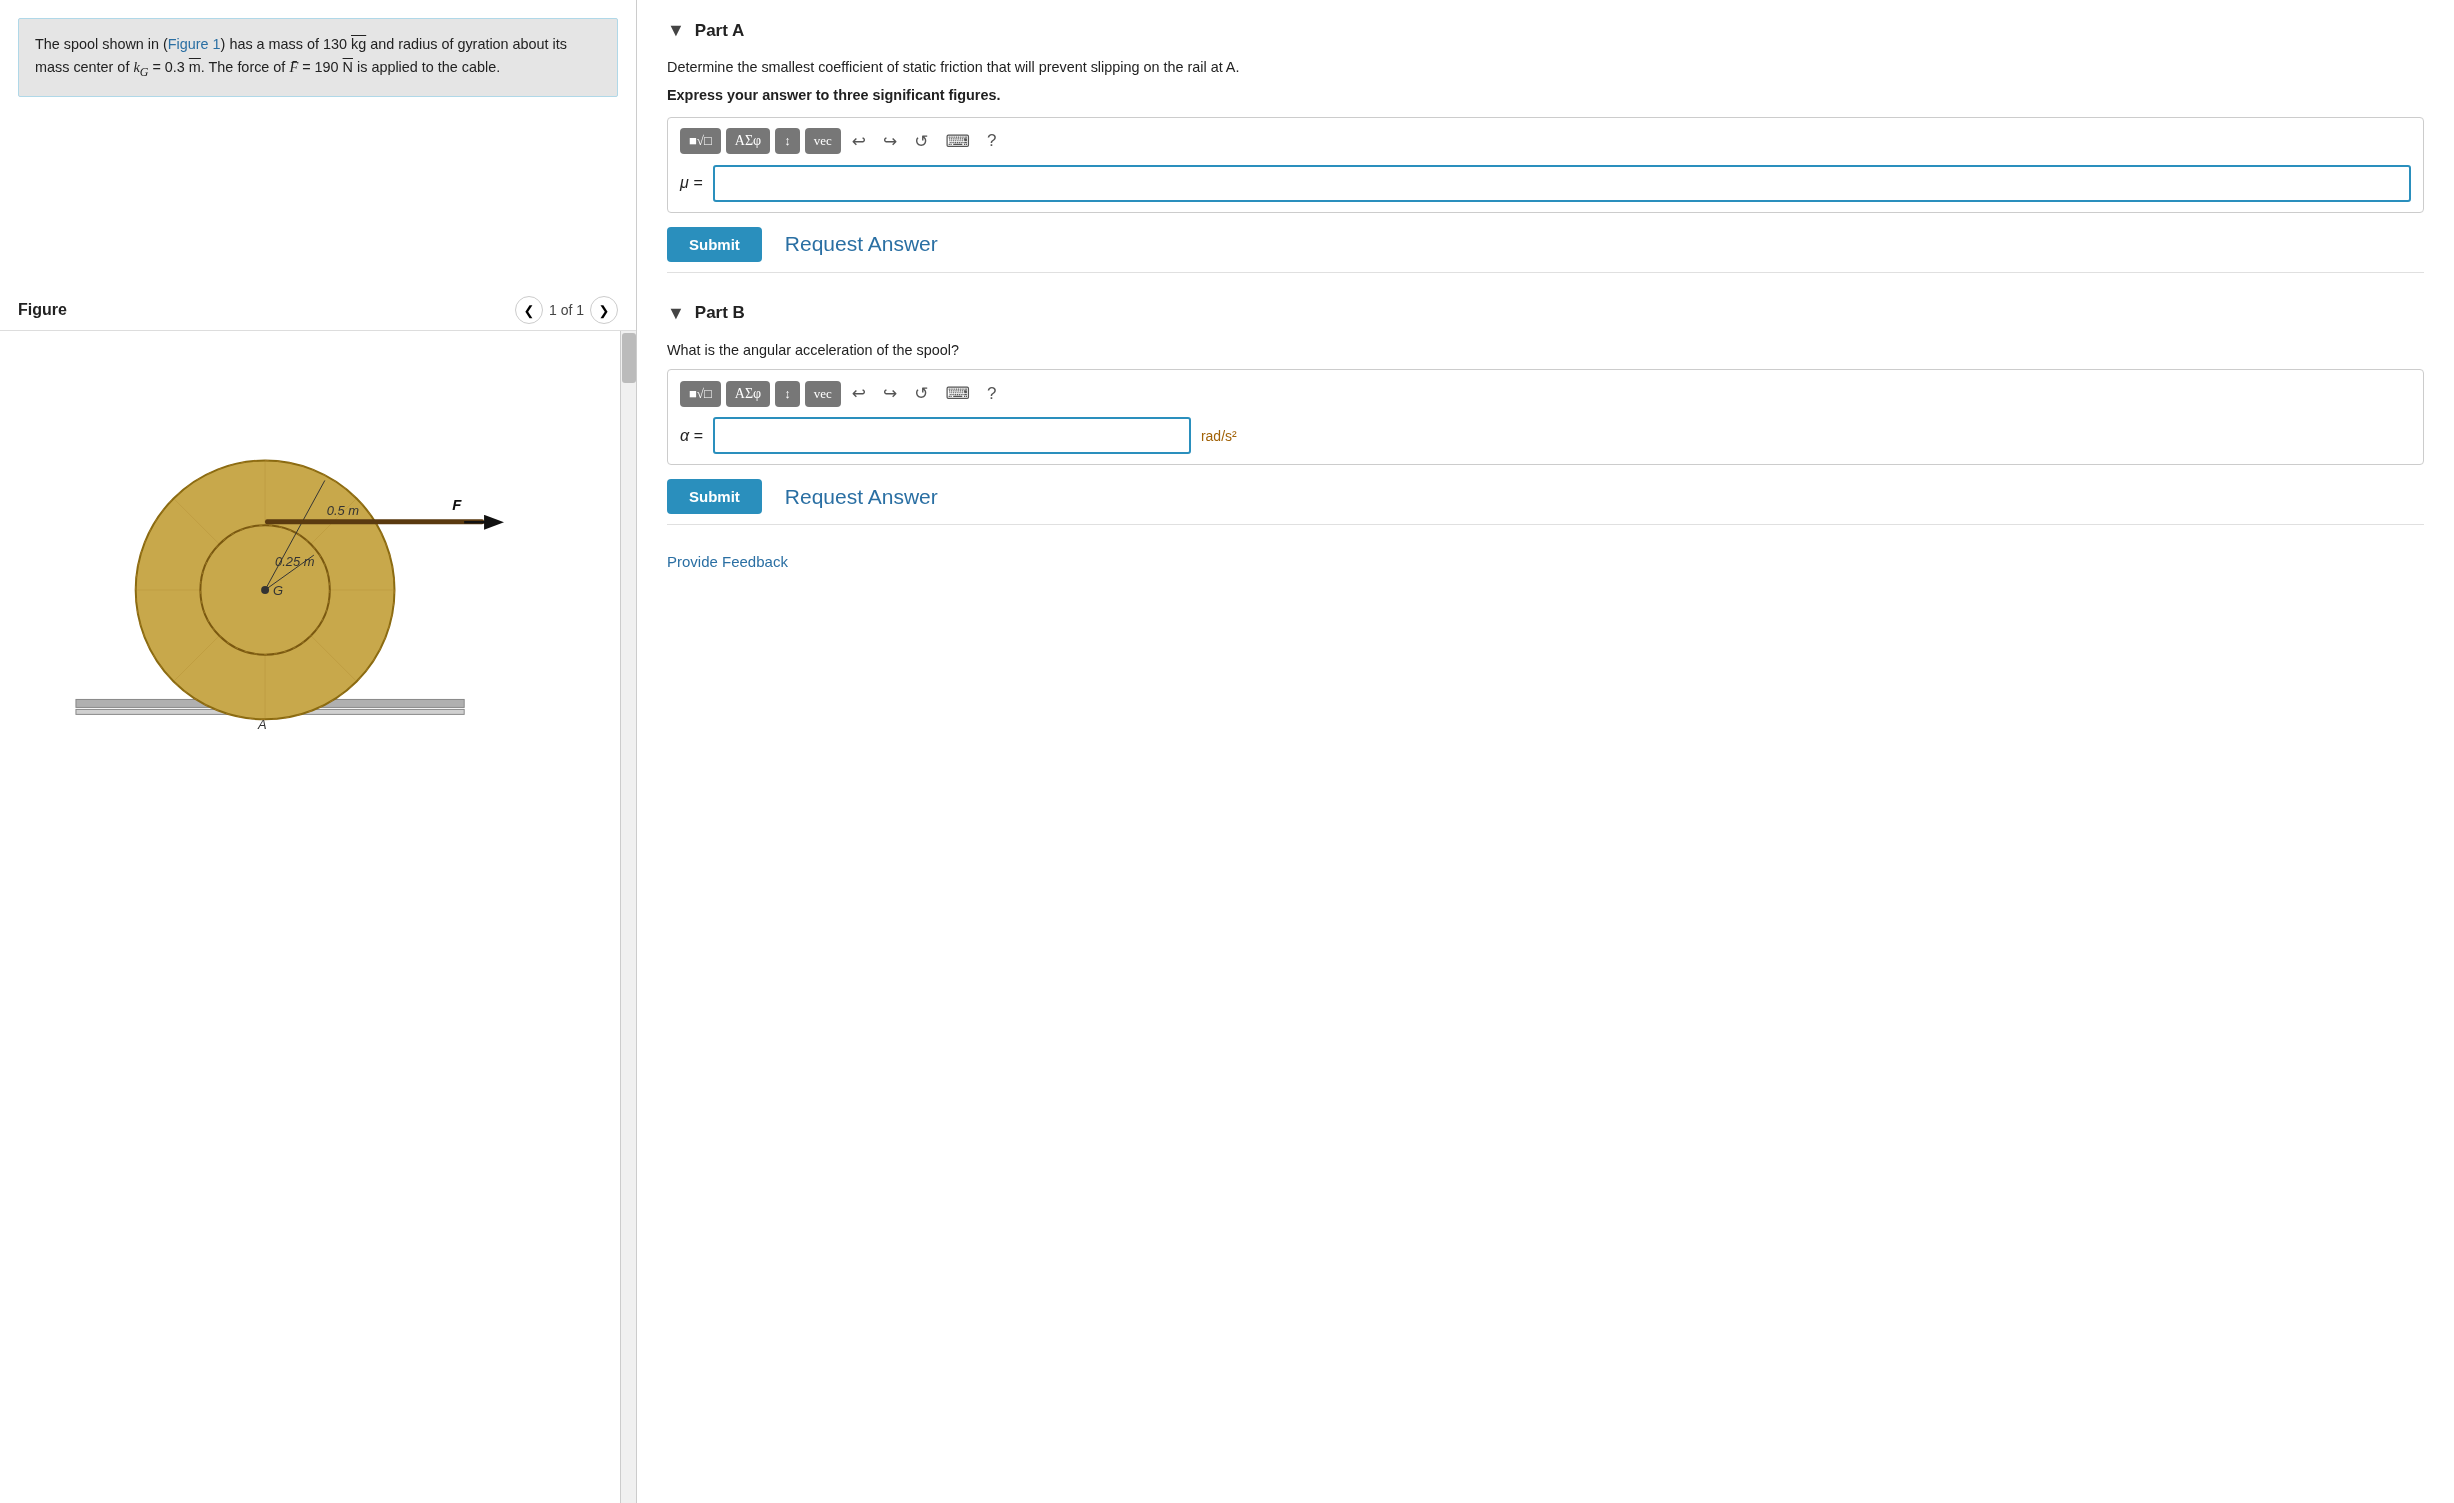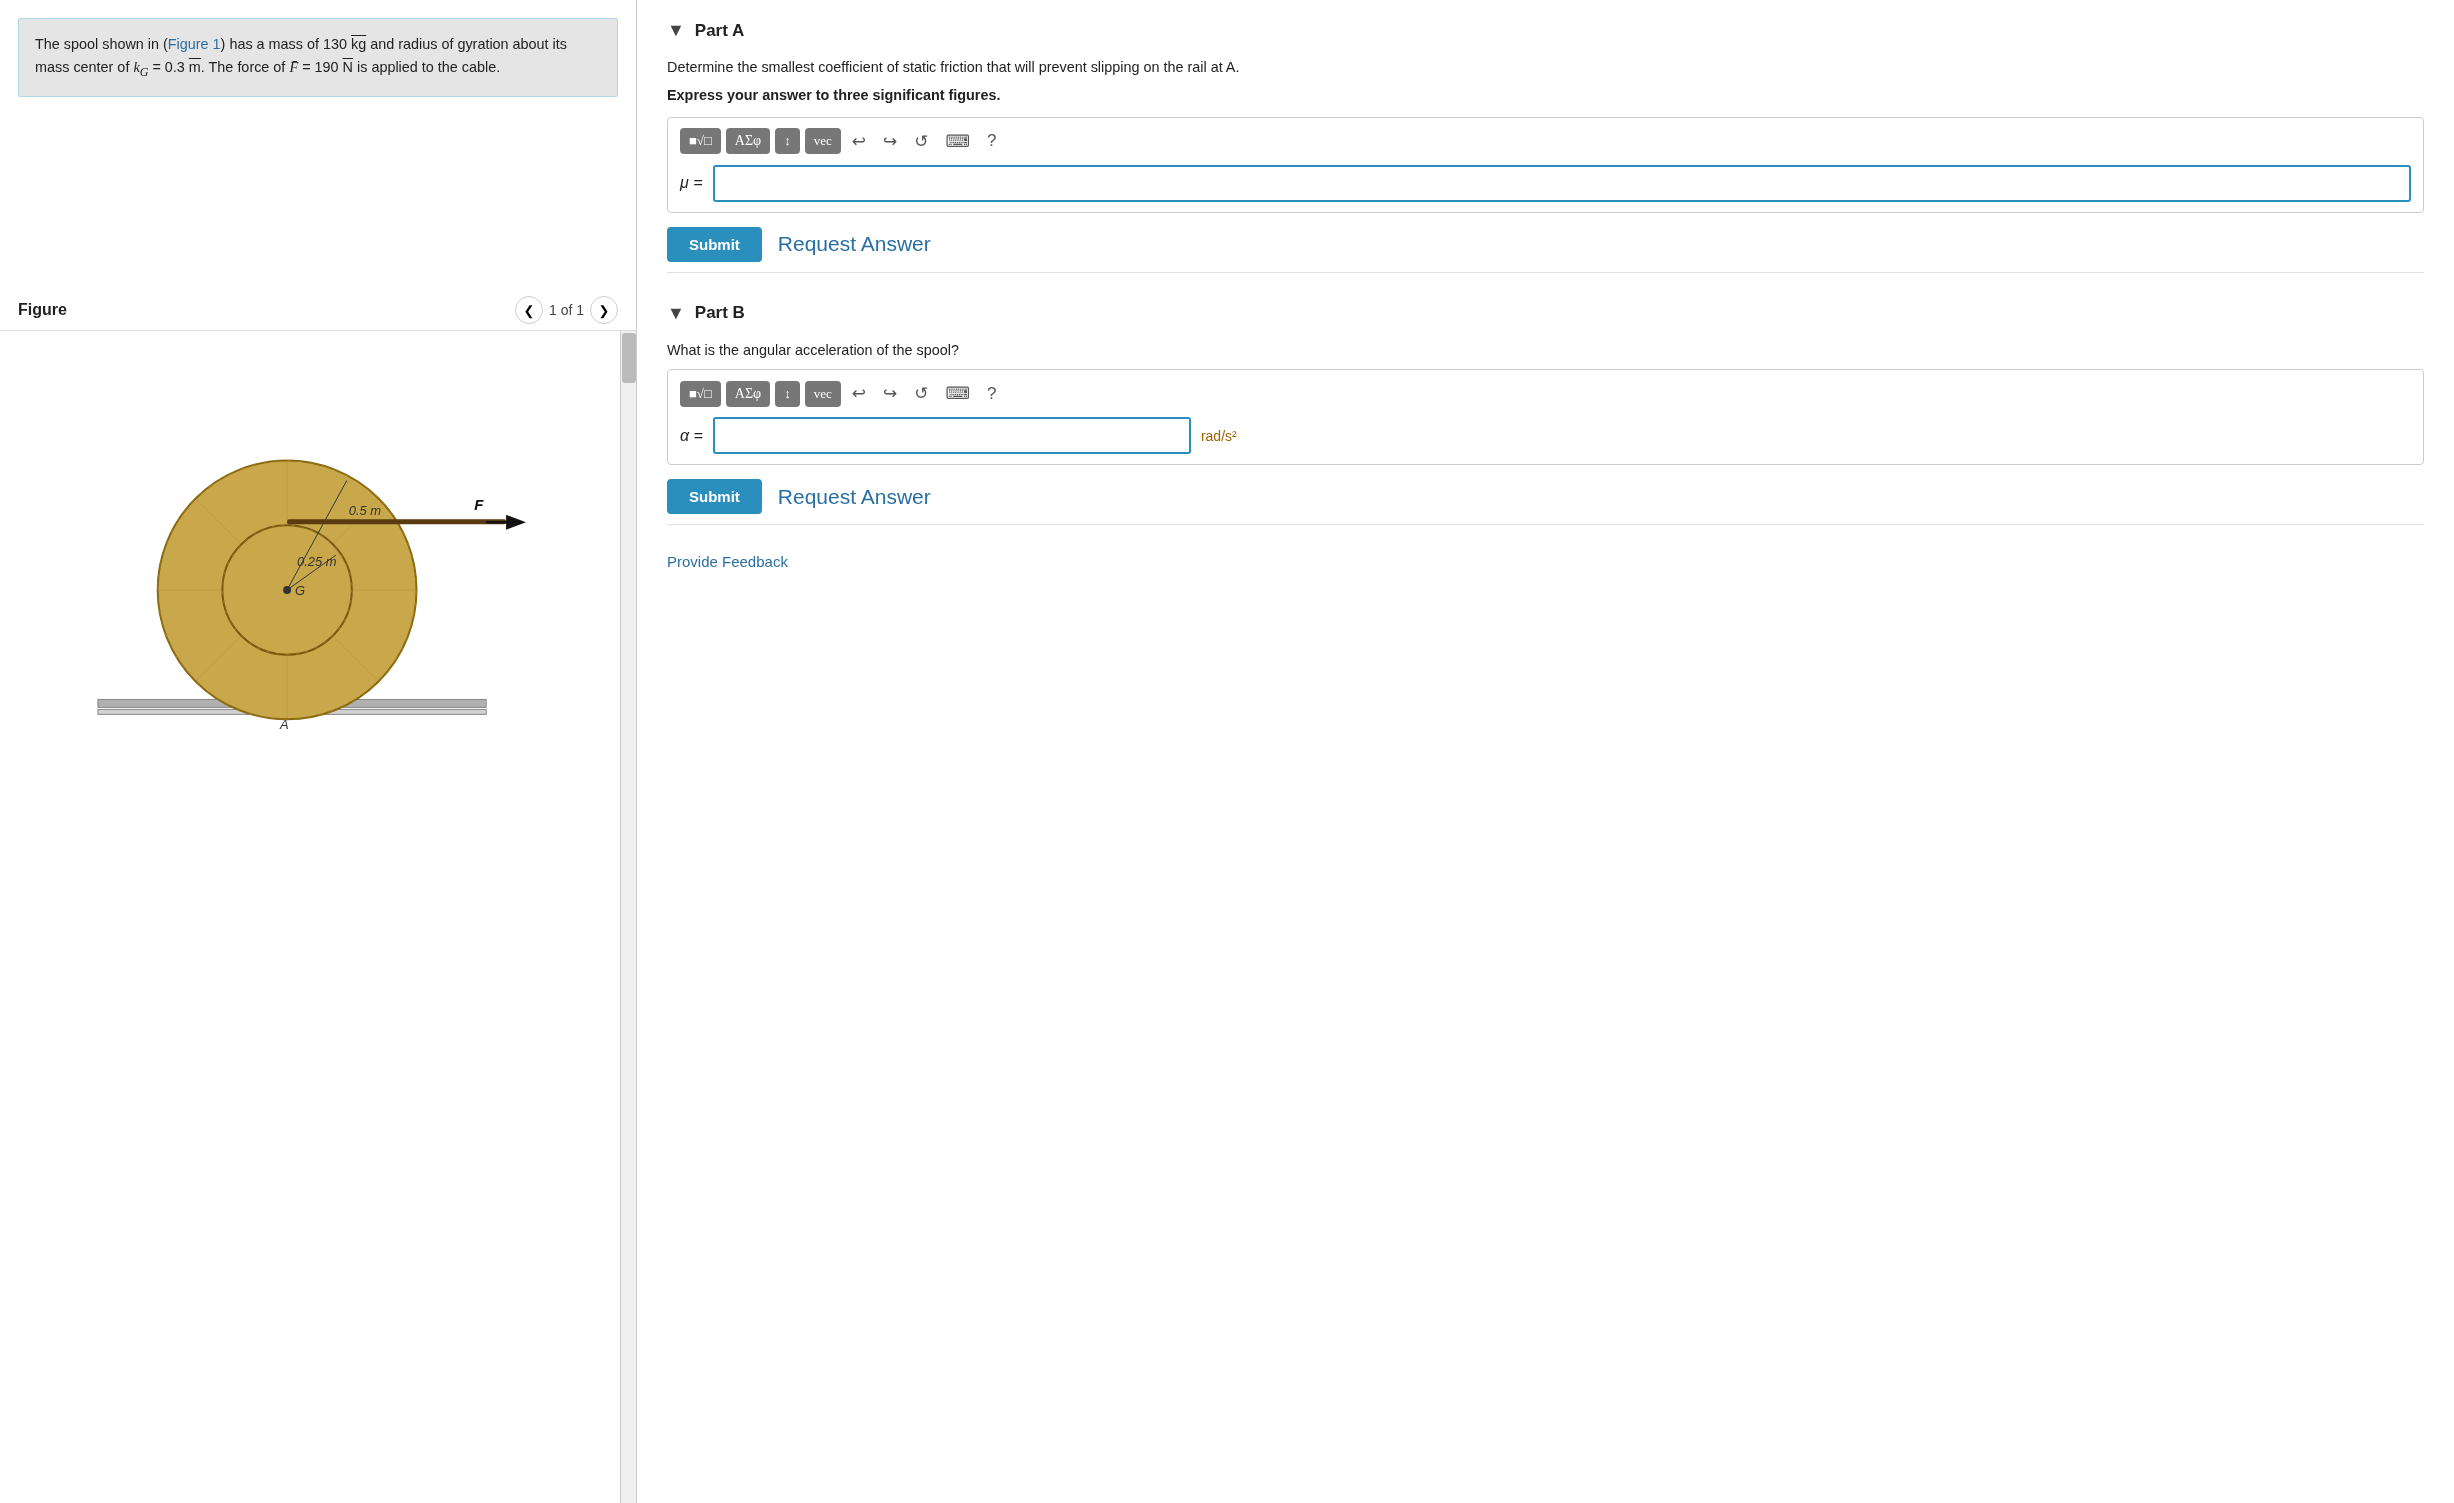--- a/index.html
+++ b/index.html
@@ -76,21 +76,21 @@
       width: 14px;
       height: 50px;
       background: #bbb;
       border-radius: 3px;
       margin: 2px auto;
     }
 
     
     .spool-container {
       position: absolute;
-      left: 68px;
+      left: 46px;
       top: 30px;
       width: 498px;
       height: 448px;
     }
 
     
     .right-panel {
       flex: 1;
       overflow-y: auto;
       padding: 0 30px;
@@ -181,21 +181,21 @@
     }
     .unit-label {
       font-size: 14px;
       white-space: nowrap;
       color: #a16207;
     }
 
     .action-row {
       display: flex;
       align-items: center;
-      gap: 16px;
+      gap: 23px;
       margin-top: 6px;
     }
     .submit-btn {
       background: #2a8fbd;
       color: #fff;
       border: none;
       border-radius: 4px;
       padding: 9px 22px;
       font-size: 15px;
       cursor: pointer;

